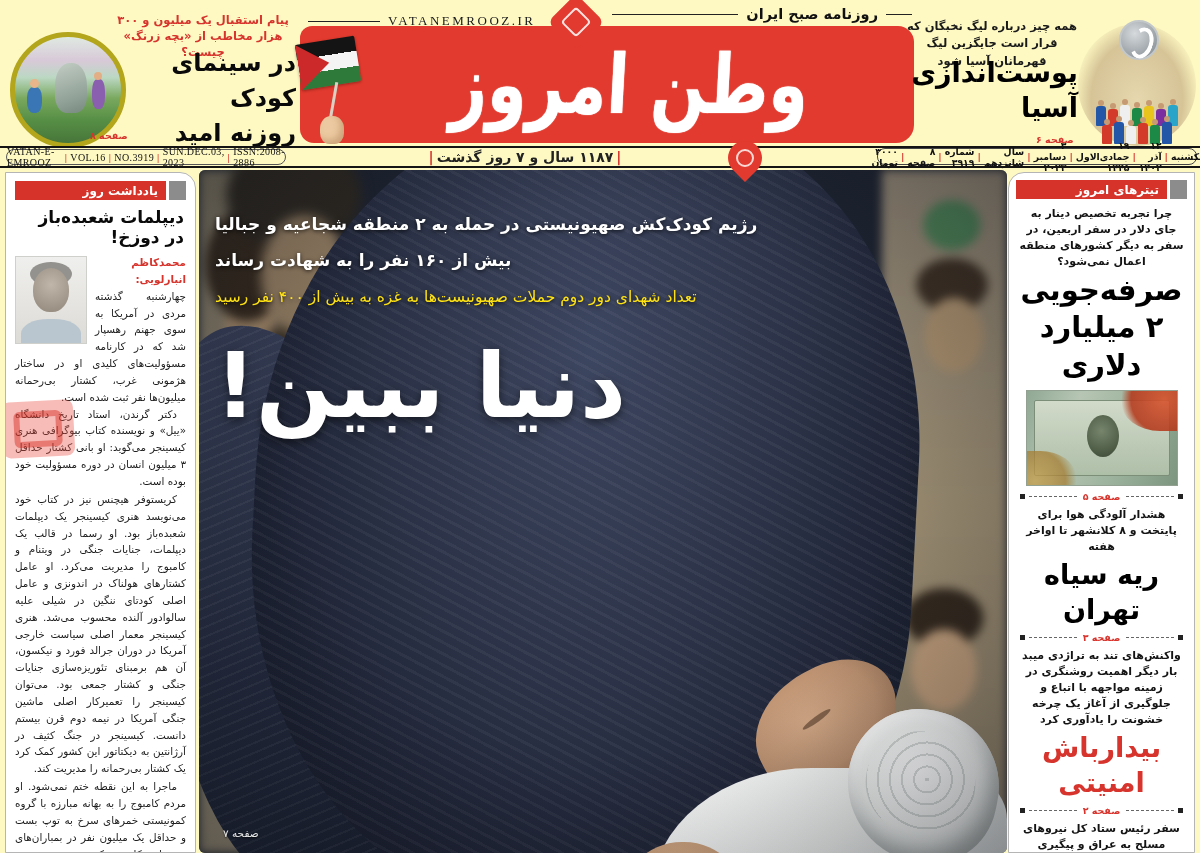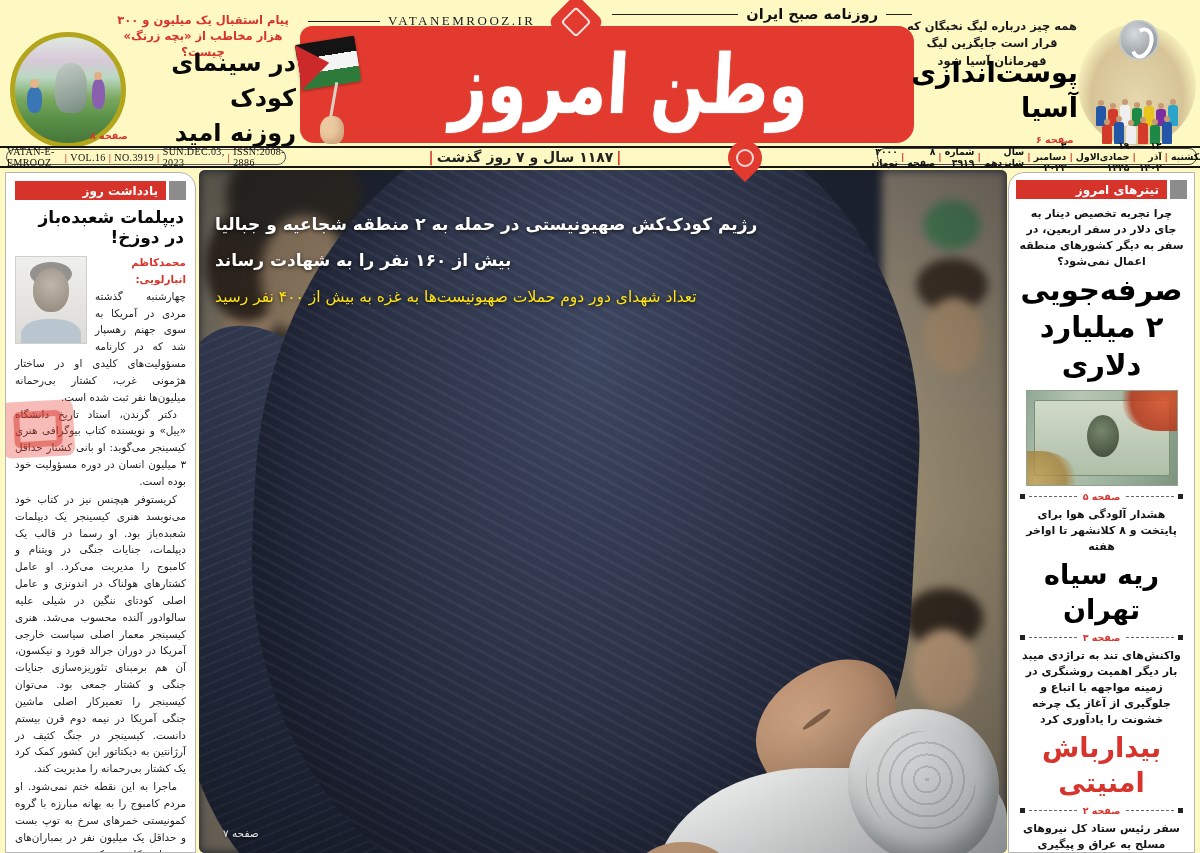--- a/index.html
+++ b/index.html
@@ -330,20 +330,21 @@
     <div class="ph-face"></div>
     <div class="ph-shroud"></div>
 
     <div class="ph-baby"></div>
 
     <div class="ph-knot"></div>
     <div class="ph-vign"></div>
     <div class="ov ov-k1">رژیم کودک‌کش صهیونیستی در حمله به ۲ منطقه شجاعیه و جبالیا</div>
     <div class="ov ov-k2">بیش از ۱۶۰ نفر را به شهادت رساند</div>
     <div class="ov ov-k3">تعداد شهدای دور دوم حملات صهیونیست‌ها به غزه به بیش از ۴۰۰ نفر رسید</div>
+    <div class="ov ov-head">دنیا ببین!</div>
     <div class="ov-page">صفحه ۷</div>
   </div>
 
   <div class="hl-col">
     <div class="section-bar">
       <div class="bar-red">تیترهای امروز</div>
       <div class="bar-sq"></div>
     </div>
 
     <div class="hl-item">

